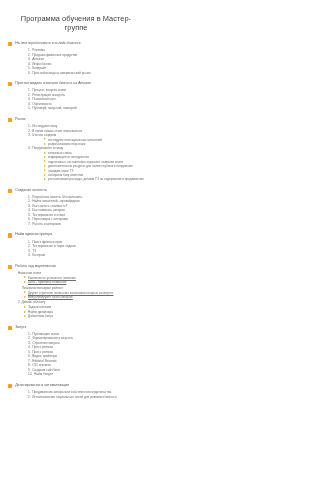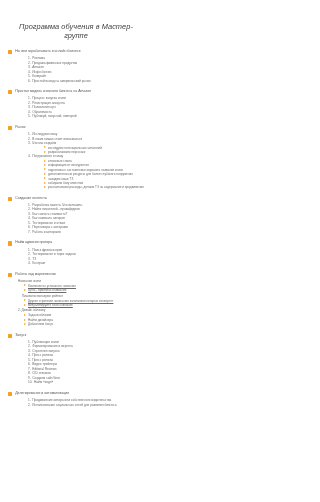--- a/index.html
+++ b/index.html
@@ -25,23 +25,22 @@
     position: relative;
   }
 
   .page-title {
     text-align: center;
     font-size: 7.4px;
     line-height: 9px;
     color: #3f3f3f;
     font-weight: 400;
     letter-spacing: 0.05px;
-    margin: 16px 0 9px 0;
+    margin: 8px 0 9px 0;
     padding: 0 2px;
-    font-style: italic;
   }
 
   
   .section {
     margin: 0 0 6px 0;
   }
   .section-head {
     display: flex;
     align-items: flex-start;
     gap: 3px;

